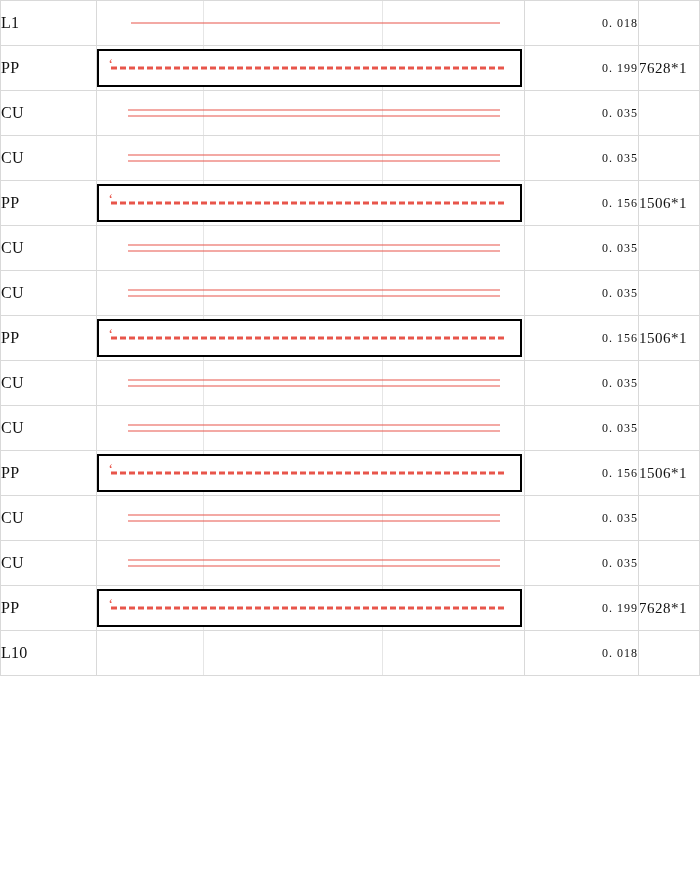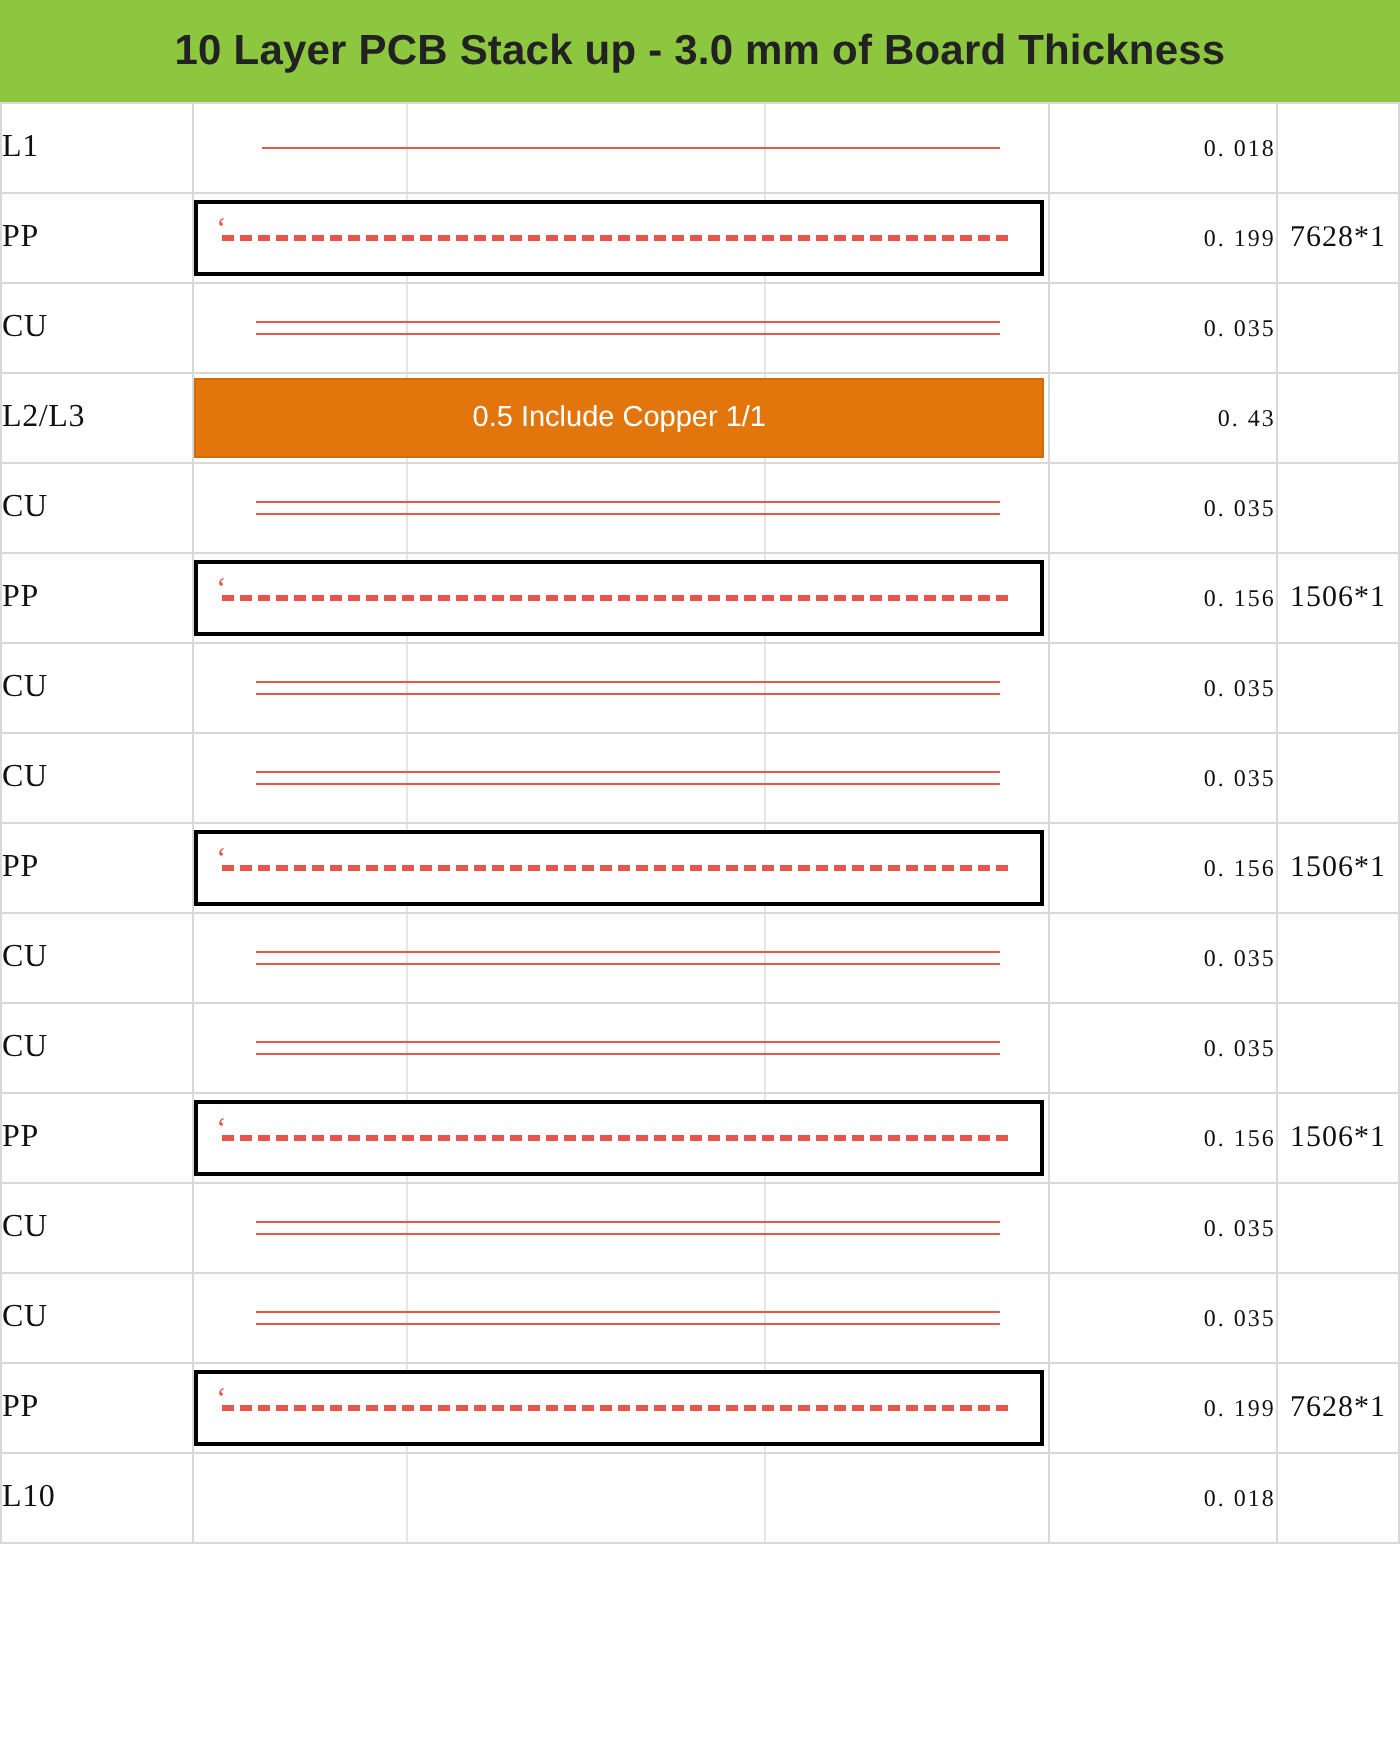--- a/index.html
+++ b/index.html
@@ -65,21 +65,20 @@
     font-size: 12px;
     color: #111111;
     letter-spacing: 1px;
   }
   .mat-cell {
     padding-left: 4px;
     font-family: "Liberation Serif", serif;
     font-size: 15px;
     color: #111111;
     letter-spacing: 0.5px;
-    text-align: center;
   }
   .graphic-cell {
     position: relative;
   }
   .graphic-inner {
     position: relative;
     height: 44px;
   }
 
   
@@ -191,23 +190,20 @@
     color: #111111;
     line-height: 1.55;
     z-index: 5;
   }
 </style>
 </head>
 <body>
 
 <div id="stack">
 
-  <div class="title-bar">
-    <div class="title-text">10 Layer PCB Stack up - 3.0 mm of Board Thickness</div>
-  </div>
 
   <table class="stack-table">
     <colgroup>
       <col class="c-label">
       <col class="c-graphic">
       <col class="c-thick">
       <col class="c-mat">
     </colgroup>
     <tbody id="rows-body">
         <tr>
@@ -248,34 +244,20 @@
               <div class="cu-graphic">
                 <div class="ln a"></div>
                 <div class="ln b"></div>
               </div>
             </div>
           </td>
           <td class="thick-cell">0. 035</td>
           <td class="mat-cell"></td>
         </tr>
         <tr>
-          <td class="label-cell">L2/L3</td>
-          <td class="graphic-cell">
-            <div class="graphic-inner">
-              <div class="vline" style="left: 106px;"></div>
-              <div class="vline" style="left: 285px;"></div>
-              <div class="core-graphic">
-                <span class="core-text">0.5 Include Copper 1/1</span>
-              </div>
-            </div>
-          </td>
-          <td class="thick-cell">0. 43</td>
-          <td class="mat-cell"></td>
-        </tr>
-        <tr>
           <td class="label-cell">CU</td>
           <td class="graphic-cell">
             <div class="graphic-inner">
               <div class="vline" style="left: 106px;"></div>
               <div class="vline" style="left: 285px;"></div>
               <div class="cu-graphic">
                 <div class="ln a"></div>
                 <div class="ln b"></div>
               </div>
             </div>

